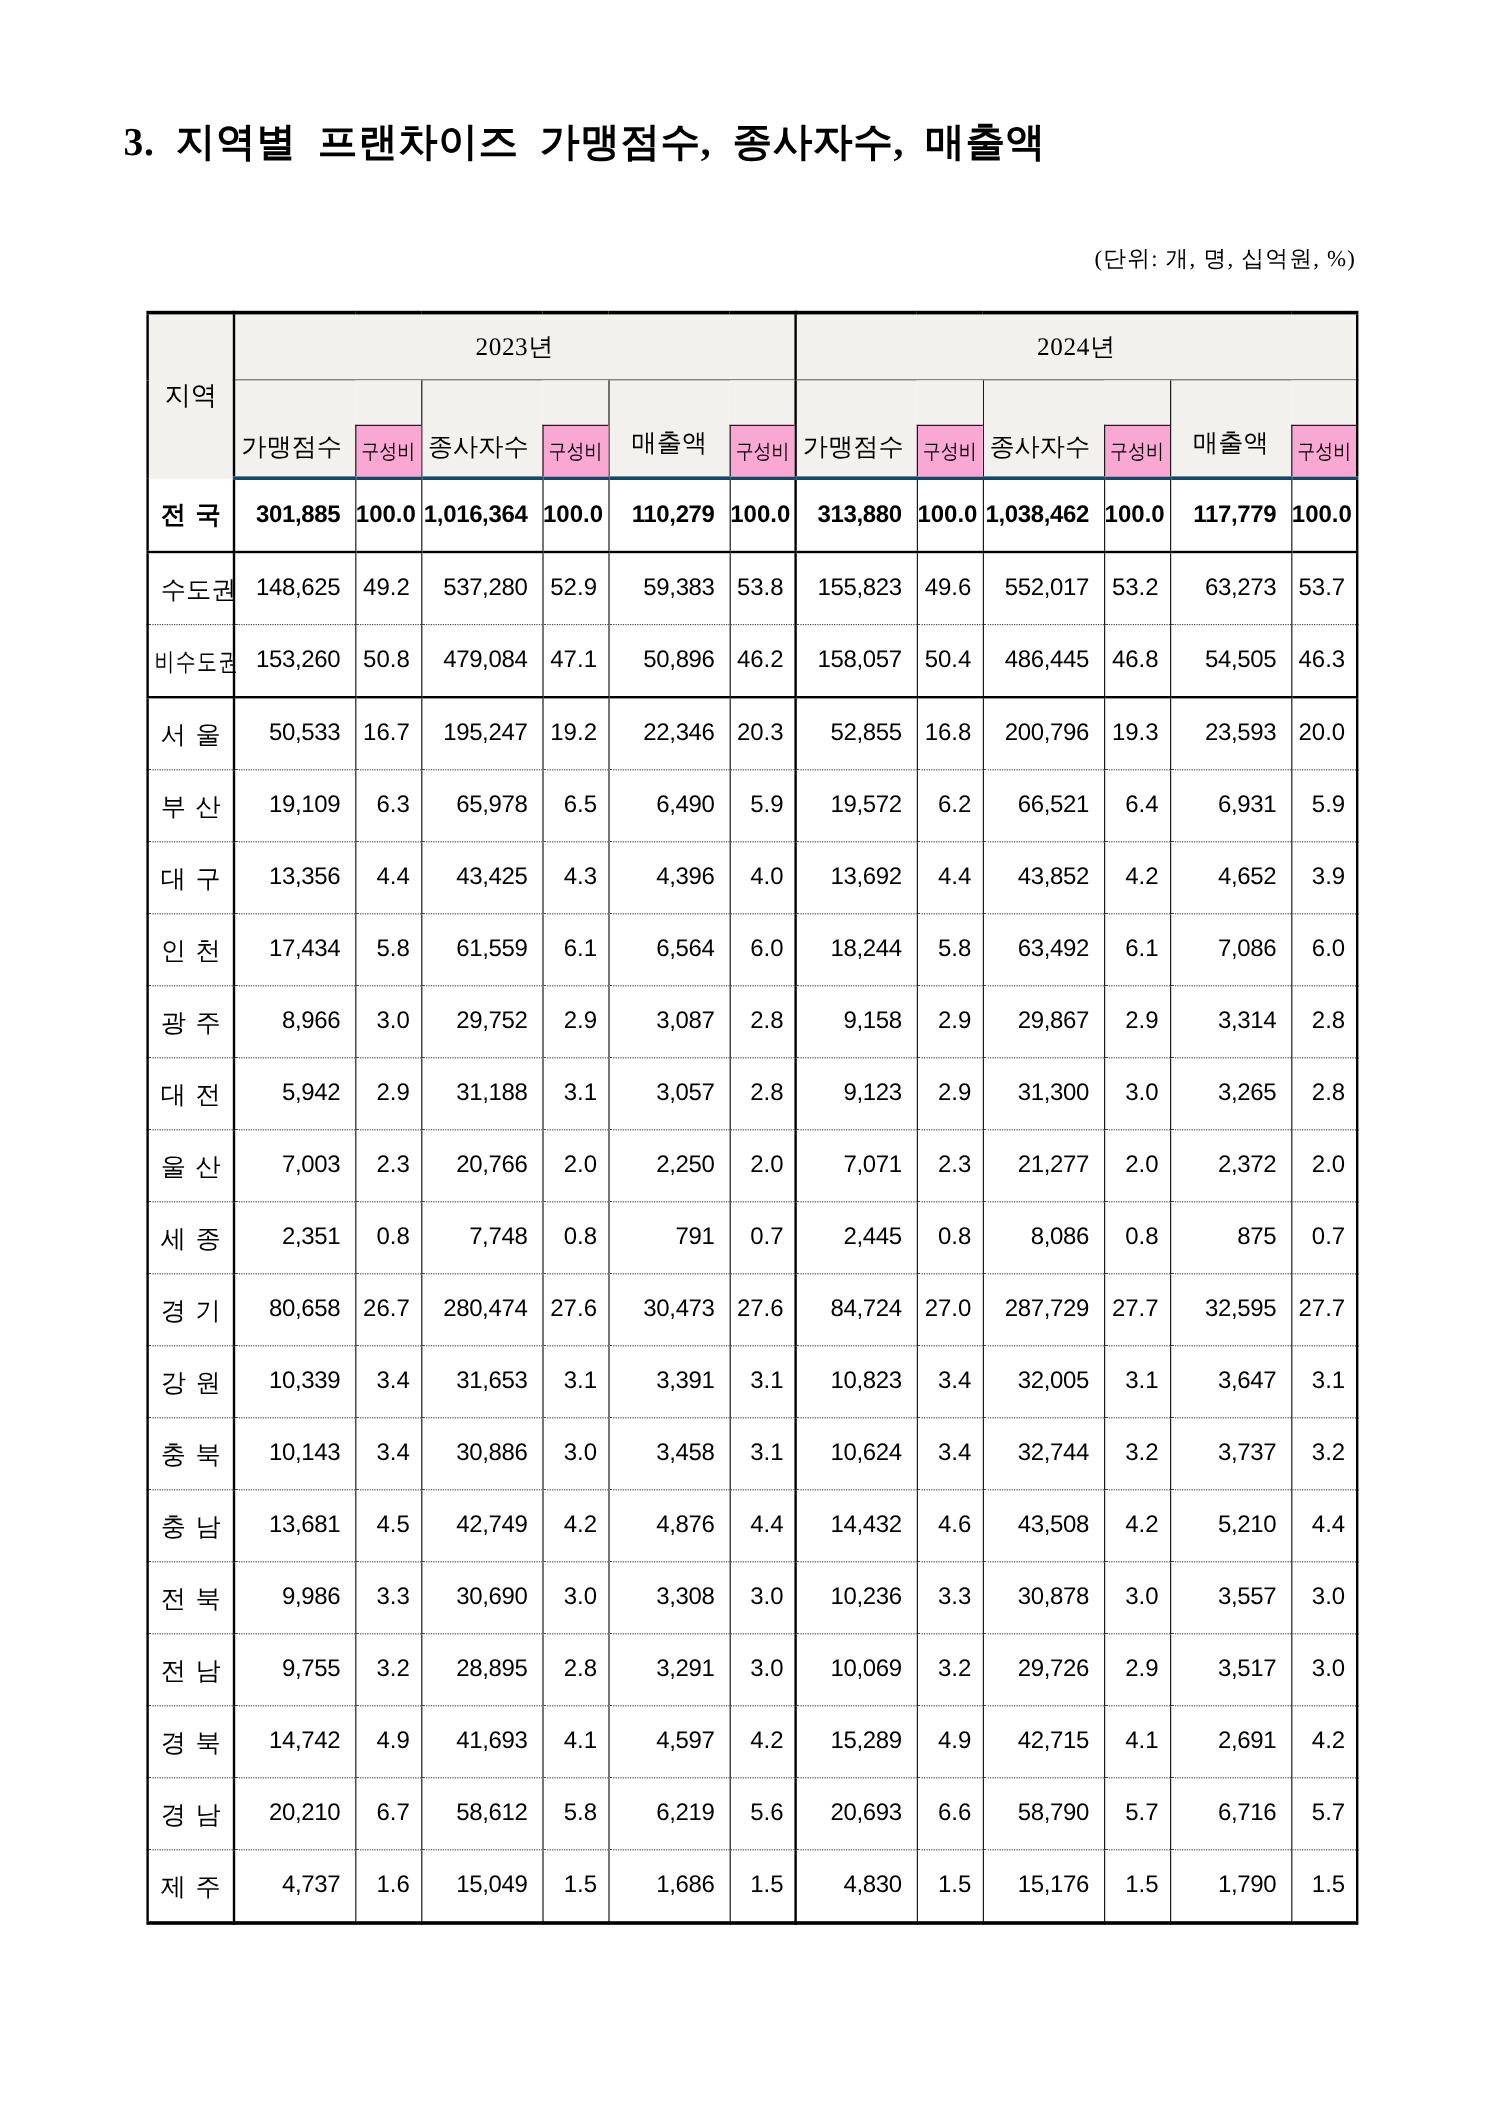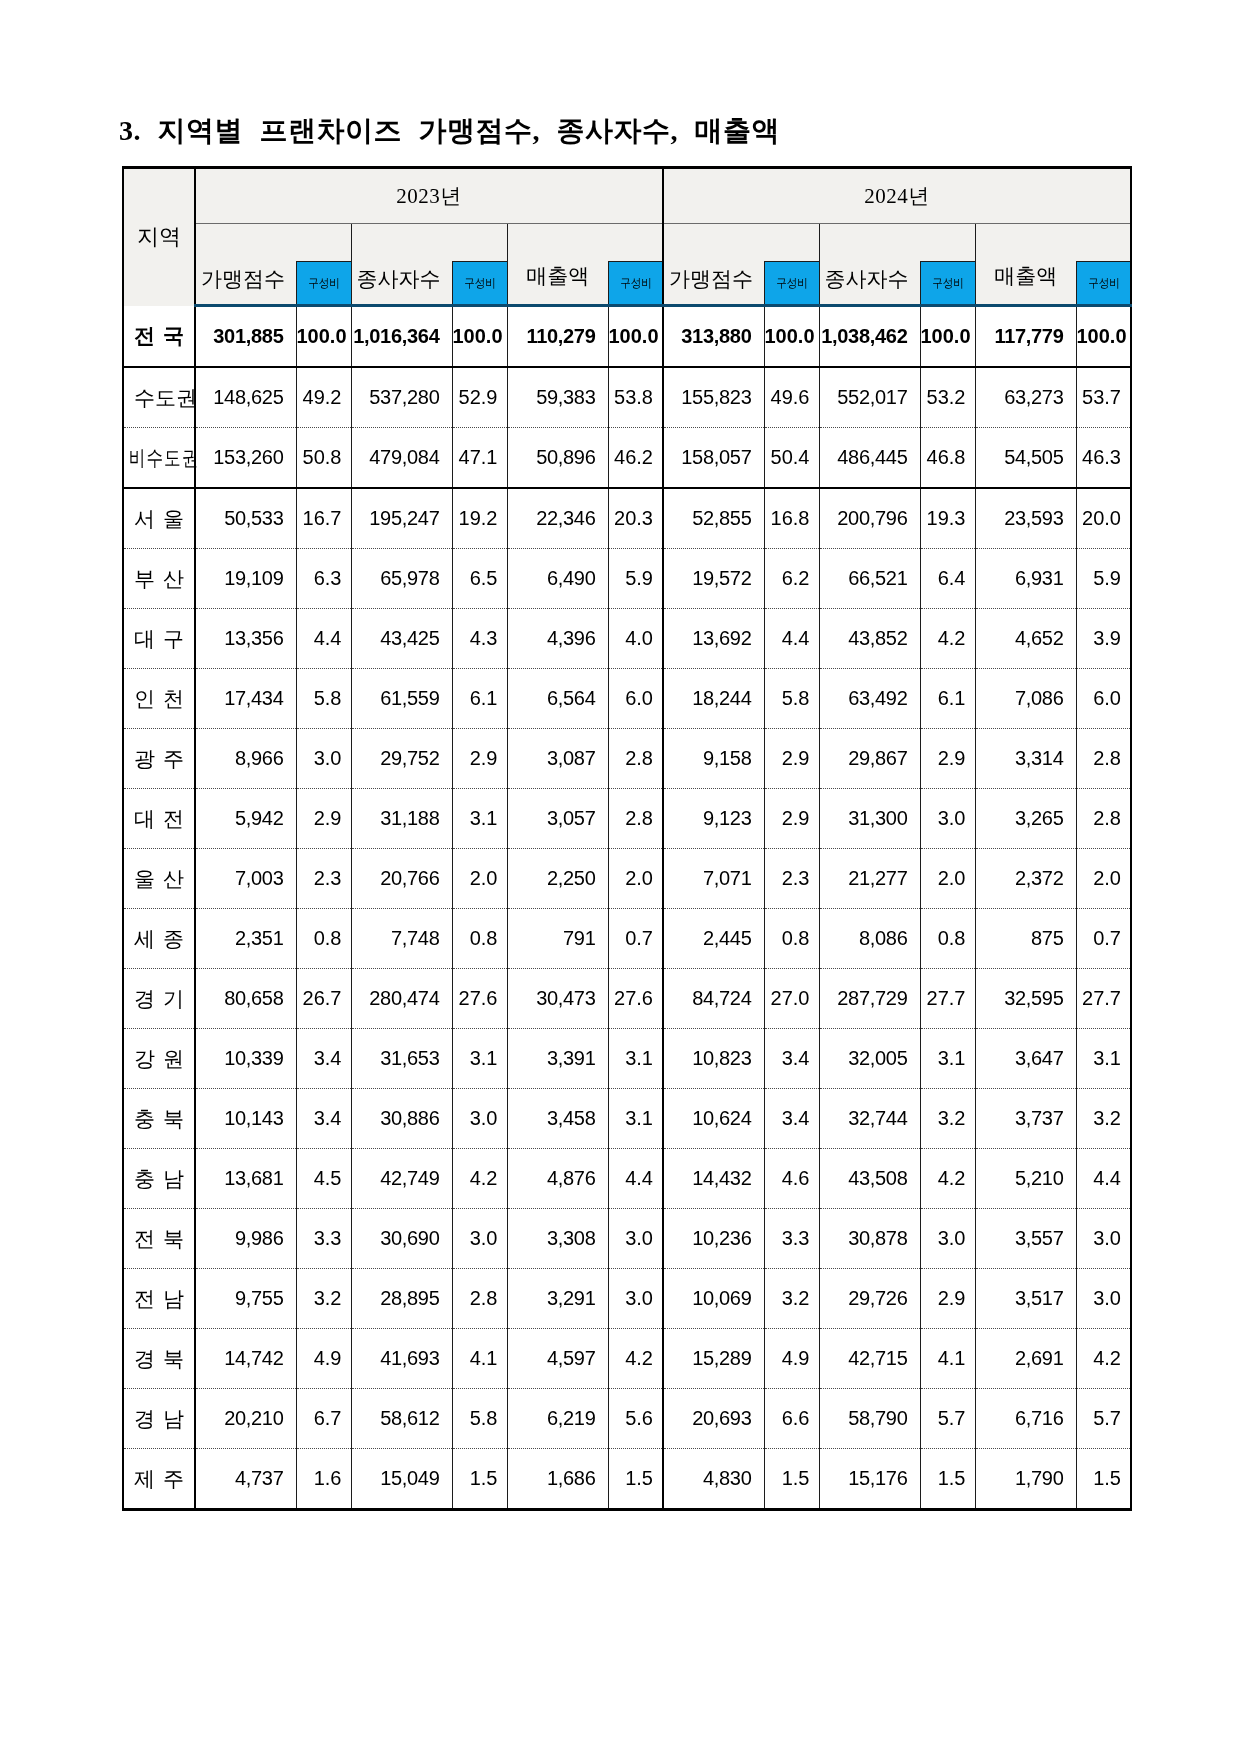--- a/index.html
+++ b/index.html
@@ -2,22 +2,22 @@
 <html lang="ko"><head>
 <meta charset="utf-8">
 <style>
   html,body{margin:0;padding:0;}
   body{
     width:1241px;height:1755px;background:#ffffff;color:#000;
     font-family:"Liberation Sans",sans-serif;position:relative;overflow:hidden;
   }
   .content{padding:96px 0 0 103px;}
   .doc-title{
-    margin:16px;font-family:"Liberation Serif",serif;font-weight:bold;
-    font-size:28px;letter-spacing:.5px;word-spacing:9px;color:#000;
+    margin:0;font-family:"Liberation Serif",serif;font-weight:bold;
+    font-size:33px;letter-spacing:.5px;word-spacing:9px;color:#000;
   }
   .unit-note{
     width:1008px;margin:62px 0 30px 19px;text-align:right;
     font-family:"Liberation Serif",serif;font-size:19px;letter-spacing:1px;
   }
   table.stats{
     border-collapse:collapse;table-layout:fixed;width:1008px;margin-left:19px;
     border-top:3px solid #000;border-bottom:3px solid #000;
     border-left:2px solid #000;border-right:2px solid #000;
   }
@@ -38,22 +38,22 @@
   th.h-num{
     border-left:1px solid #1c1c1c;border-right:none;
     vertical-align:bottom;text-align:left;padding:0 0 11px 5px;font-size:21px;
   }
   th.h-sales{text-align:center;padding-left:0;padding-bottom:14px;}
   th.h-pct{border-left:none;border-right:1px solid #1c1c1c;position:relative;}
   th.year-start,td.year-start{border-left:2px solid #000 !important;}
   .pct-box{
     position:absolute;left:0;right:0;bottom:0;height:42px;
     border-top:1px solid #1c1c1c;border-left:1px solid #1c1c1c;
-    background:#0ea5e9;display:flex;align-items:center;justify-content:center;
-    font-size:12px;
+    background:#f9a8d4;display:flex;align-items:center;justify-content:center;
+    font-size:17px;
   }
   .pct-box span{transform:scaleX(.88);white-space:nowrap;}
   
   tbody td{
     height:59px;vertical-align:middle;font-size:20px;background:#fff;
     border-left:1px solid #1c1c1c;
   }
   tbody td.td-region{border-left:none;border-right:2px solid #000;font-size:21px;}
   .region-wrap{display:flex;justify-content:space-between;align-items:center;padding:0 10px;}
   .region-wrap.condensed{width:126%;transform:scaleX(.79);transform-origin:0 50%;padding:0 6px;}
@@ -68,20 +68,21 @@
     font-family:"Liberation Serif",serif;font-size:18px;letter-spacing:3px;
   }
 </style>
 </head>
 <body>
 
 <div class="content">
 
   <h1 class="doc-title">3. 지역별 프랜차이즈 가맹점수, 종사자수, 매출액</h1>
 
+  <div class="unit-note">(단위: 개, 명, 십억원, %)</div>
 
   <table class="stats">
     <colgroup>
       <col class="col-region">
       <col class="col-num">
         <col class="col-pct">
       <col class="col-num">
         <col class="col-pct">
       <col class="col-num">
         <col class="col-pct">

